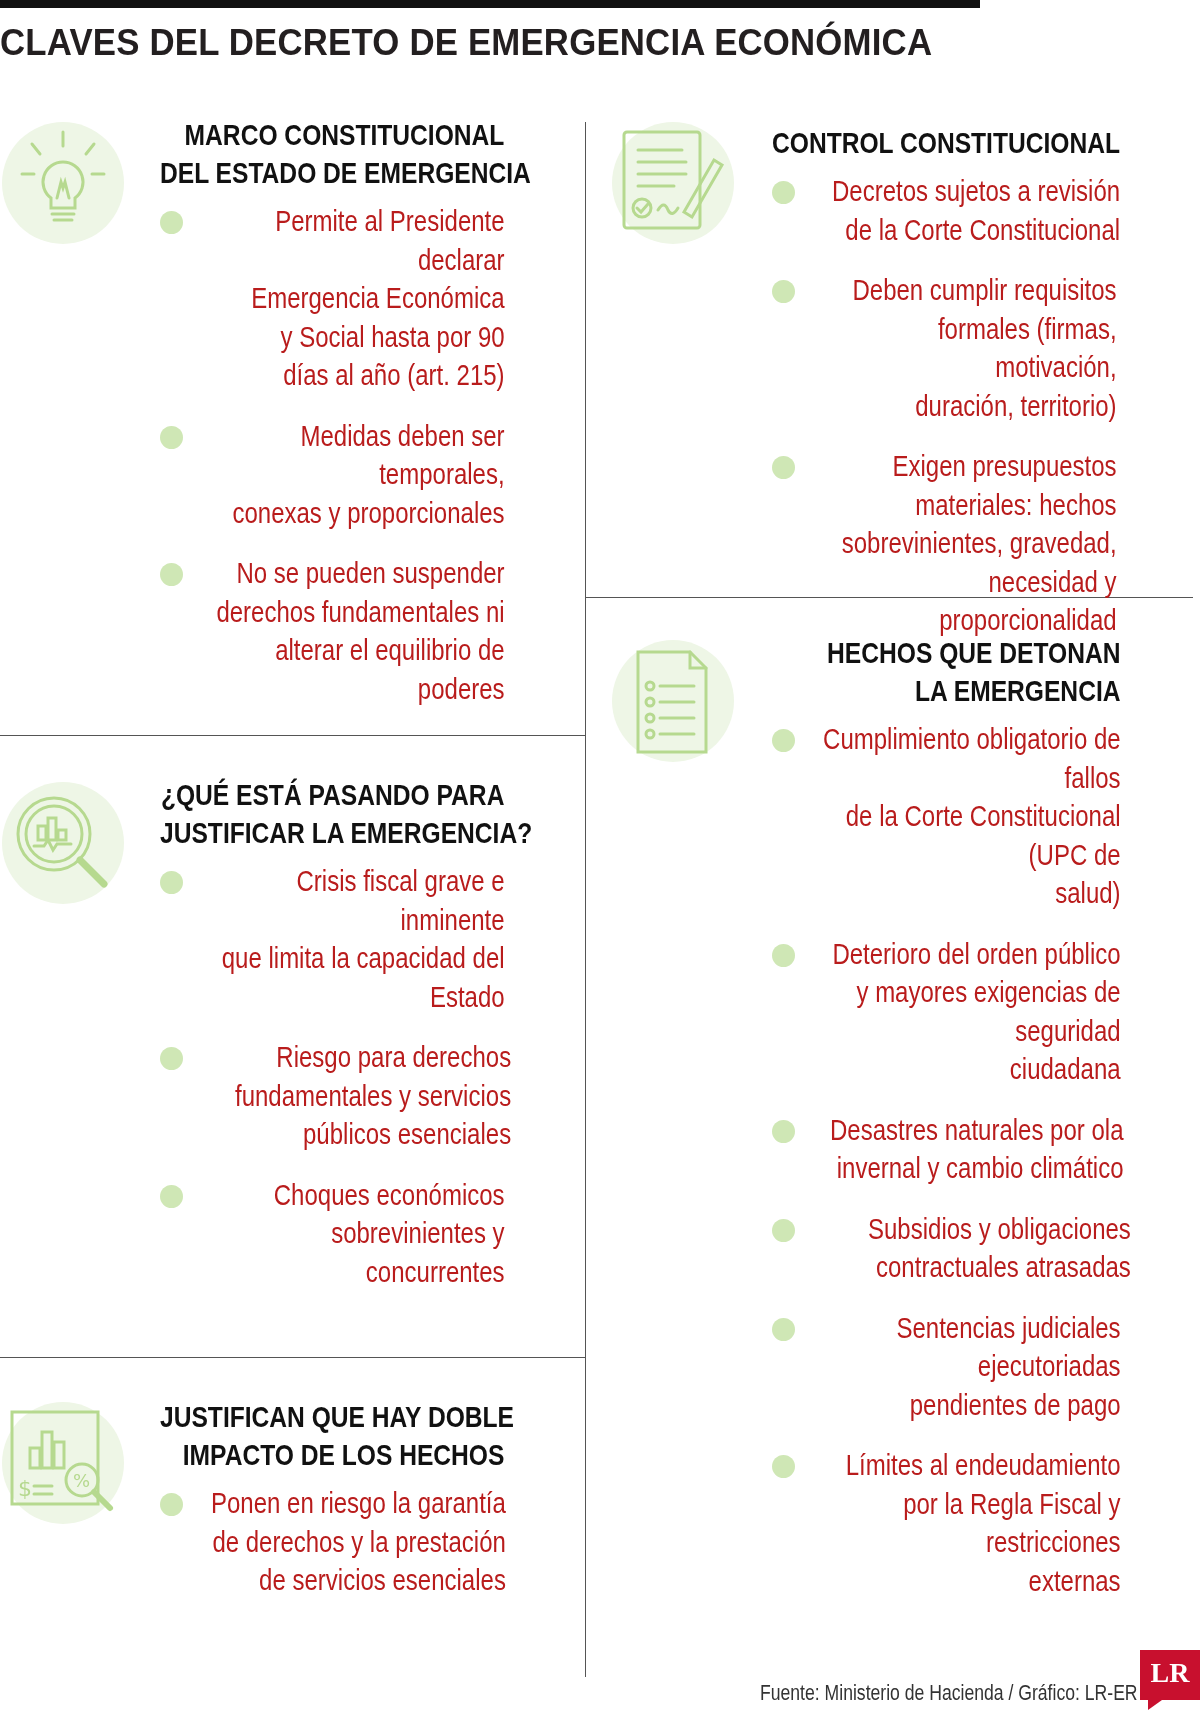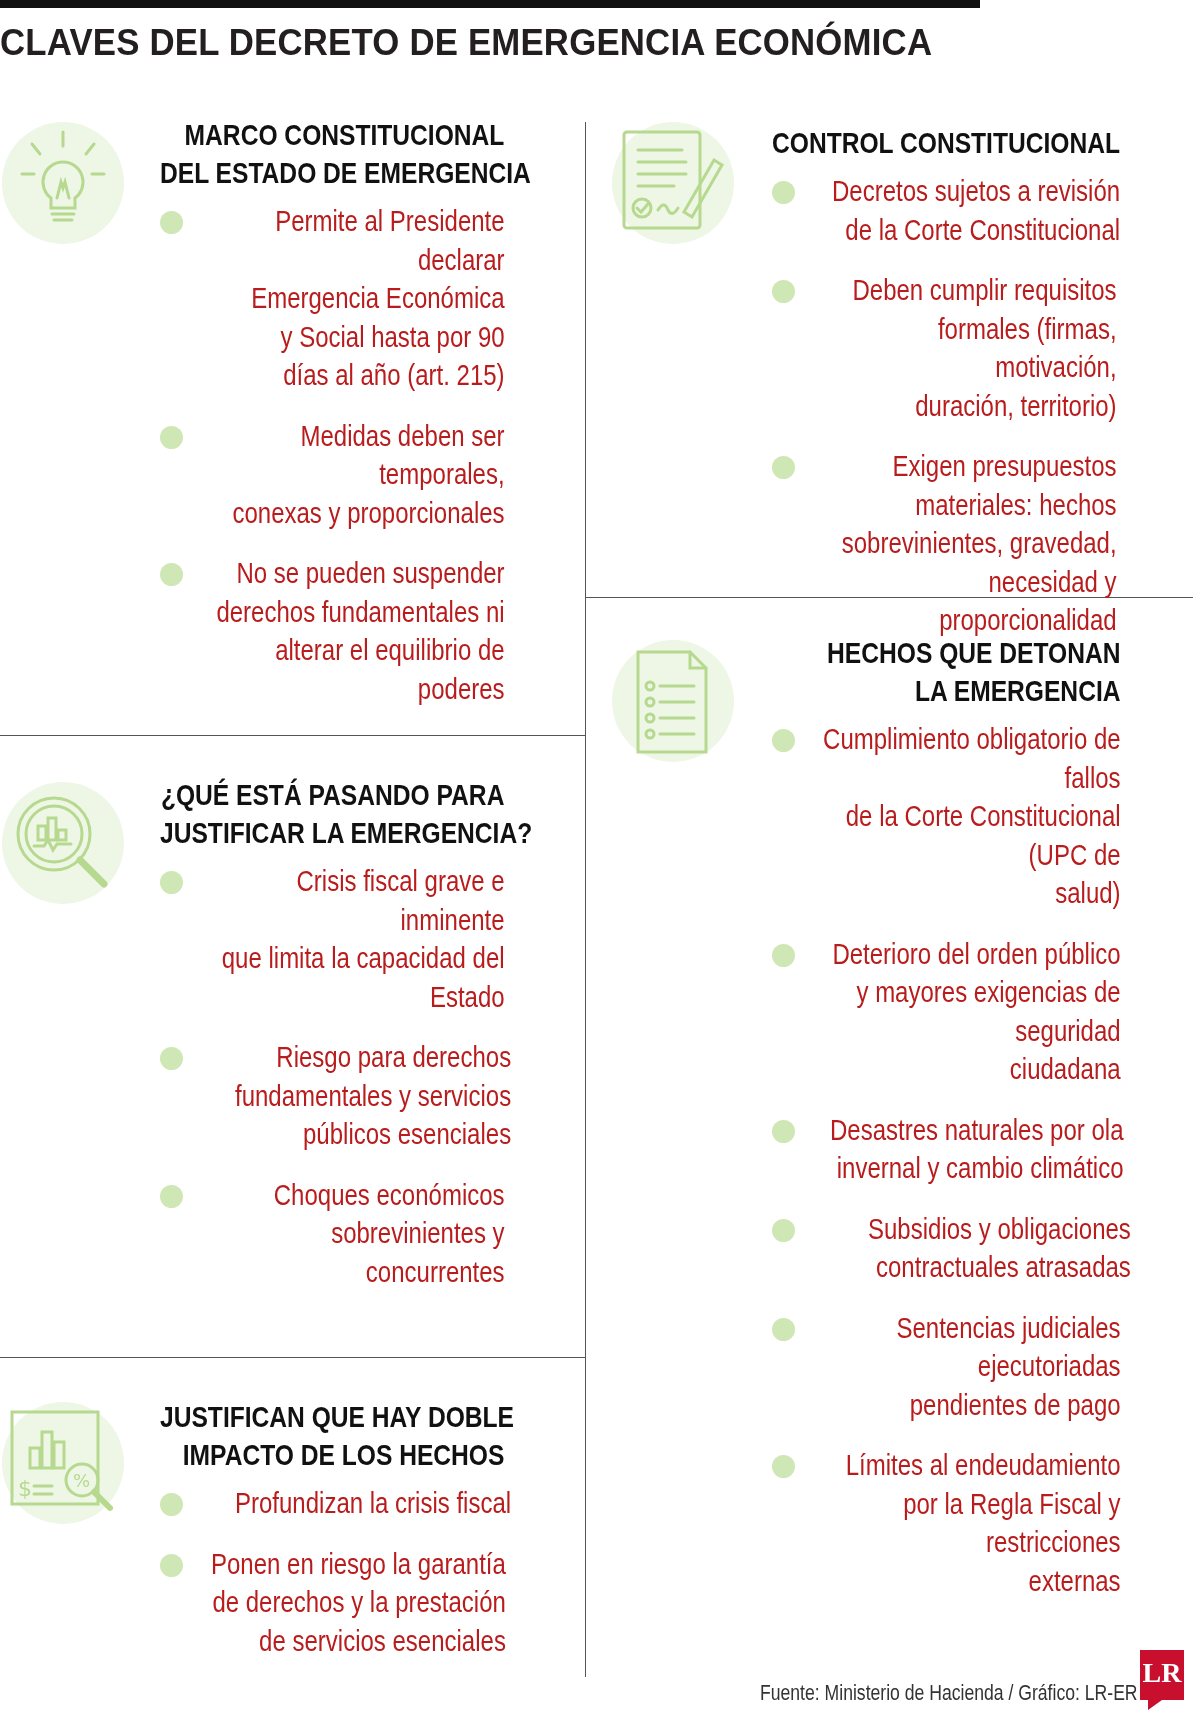--- a/index.html
+++ b/index.html
@@ -15,21 +15,21 @@
                transform: scaleX(0.82); transform-origin: left; white-space: nowrap; color: #111; }
   .bullets { list-style: none; margin: 10px 0 0 0; padding: 0; }
   .bullet { position: relative; padding-left: 43px; font-size: 30px; line-height: 38.5px; margin-bottom: 22px;
             font-family: Liberation Sans, sans-serif; color: #b91c1c; }
   .bullet .txt { display: inline-block; transform: scaleX(0.8); transform-origin: left; white-space: pre-line; }
   .dot { position: absolute; left: 0; top: 9px; width: 23px; height: 23px; border-radius: 50%; background: #cfe7b5; }
   .icon-circle { position: absolute; width: 122px; height: 122px; border-radius: 50%; background: #eef6e6; }
   .icon-circle svg { position: absolute; left: 0; top: 0; }
   .footer { position: absolute; left: 760px; top: 1680px; font-size: 22px; color: #333; font-family: "Liberation Sans", sans-serif;
             transform: scaleX(0.8); transform-origin: left; white-space: nowrap; }
-  .logo { position: absolute; left: 1140px; top: 1650px; width: 44px; height: 50px; background: #c8102e; color: #fff;
+  .logo { position: absolute; left: 1140px; top: 1650px; width: 60px; height: 50px; background: #c8102e; color: #fff;
           font-family: "Liberation Serif", serif; font-weight: 700; font-size: 28px; text-align: center; line-height: 46px; }
   .logo::after { content: ""; position: absolute; left: 8px; bottom: -10px; border-left: 0 solid transparent;
                  border-right: 14px solid transparent; border-top: 10px solid #c8102e; }
 </style>
 </head>
 <body>
 
 <div class="topbar"></div>
 <div class="title">CLAVES DEL DECRETO DE EMERGENCIA ECONÓMICA</div>
 
@@ -132,21 +132,20 @@
 públicos esenciales</span></li>
     <li class="bullet"><span class="dot"></span><span class="txt">Choques económicos
 sobrevinientes y concurrentes</span></li>
   </ul>
 </div>
 
 <div class="section" style="left:160px; top:1398px; width:420px;">
   <div class="sec-title">JUSTIFICAN QUE HAY DOBLE</div>
   <div class="sec-title">IMPACTO DE LOS HECHOS</div>
   <ul class="bullets">
-    <li class="bullet"><span class="dot"></span><span class="txt">Profundizan la crisis fiscal</span></li>
     <li class="bullet"><span class="dot"></span><span class="txt">Ponen en riesgo la garantía
 de derechos y la prestación
 de servicios esenciales</span></li>
   </ul>
 </div>
 
 <div class="section" style="left:772px; top:124px; width:420px;">
   <div class="sec-title">CONTROL CONSTITUCIONAL</div>
   <ul class="bullets">
     <li class="bullet"><span class="dot"></span><span class="txt">Decretos sujetos a revisión

